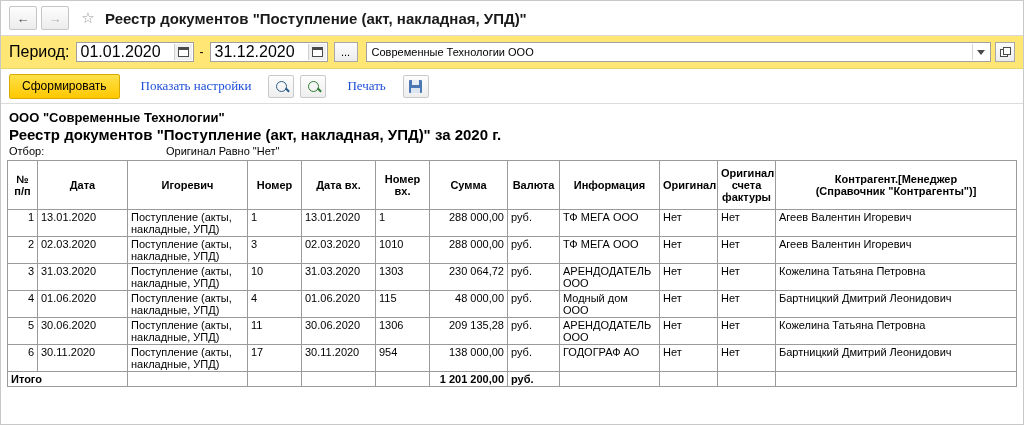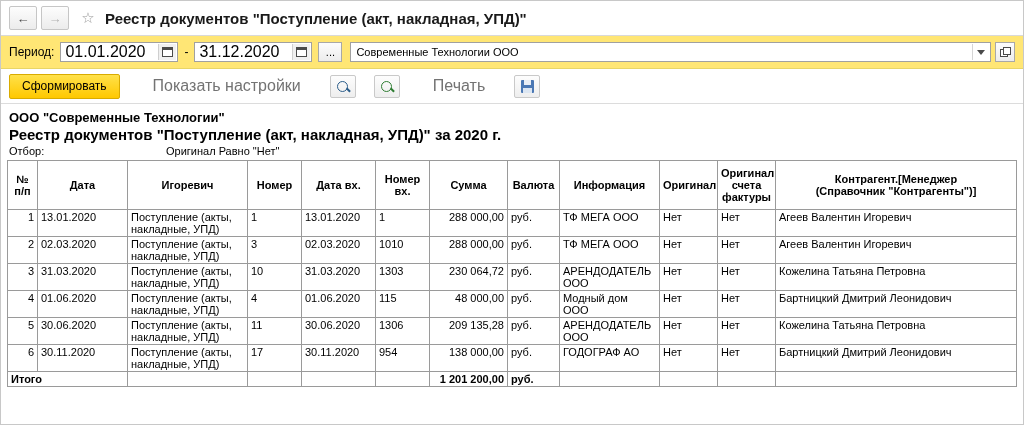--- a/index.html
+++ b/index.html
@@ -65,21 +65,21 @@
   .periodbar {
     height: 32px;
     display: flex;
     align-items: center;
     padding: 0 8px;
     background: #ffe97f;
     background: #ffe675;
     border-bottom: 1px solid #e8d567;
   }
   .periodbar .lbl {
-    font-size: 12px;
+    font-size: 16px;
     margin-right: 6px;
     color: #000;
   }
   .datefield {
     position: relative;
     width: 118px;
     height: 20px;
     background: #fff;
     border: 1px solid #a0a0a0;
     display: flex;
@@ -163,45 +163,45 @@
     box-sizing: border-box;
   }
   
   .toolbar {
     height: 34px;
     display: flex;
     align-items: center;
     padding: 0 8px;
     background: #fff;
     border-bottom: 1px solid #dcdcdc;
-    gap: 12px;
   }
   .btn-primary {
     height: 23px;
     padding: 0 12px;
     background: #ffd400;
     background: linear-gradient(#ffe14a, #ffc800);
     border: 1px solid #d9ab00;
     border-radius: 2px;
     font-size: 12px;
     display: flex;
     align-items: center;
     font-weight: normal;
     color: #000;
   }
   .btn-flat {
     height: 23px;
     padding: 0 10px;
     margin-left: 10px;
     background: transparent;
     border: 1px solid transparent;
-    font-size: 16px;
-    display: flex;
-    align-items: center;
-    color: #737373;
+    font-size: 13px;
+    display: flex;
+    align-items: center;
+    color: #1d4ed8;
+    font-family: Liberation Serif, serif;
   }
   .icon-btn {
     width: 26px;
     height: 23px;
     margin-left: 6px;
     border: 1px solid #c9c9c9;
     background: linear-gradient(#fdfdfd, #eeeeee);
     border-radius: 2px;
     display: flex;
     align-items: center;

